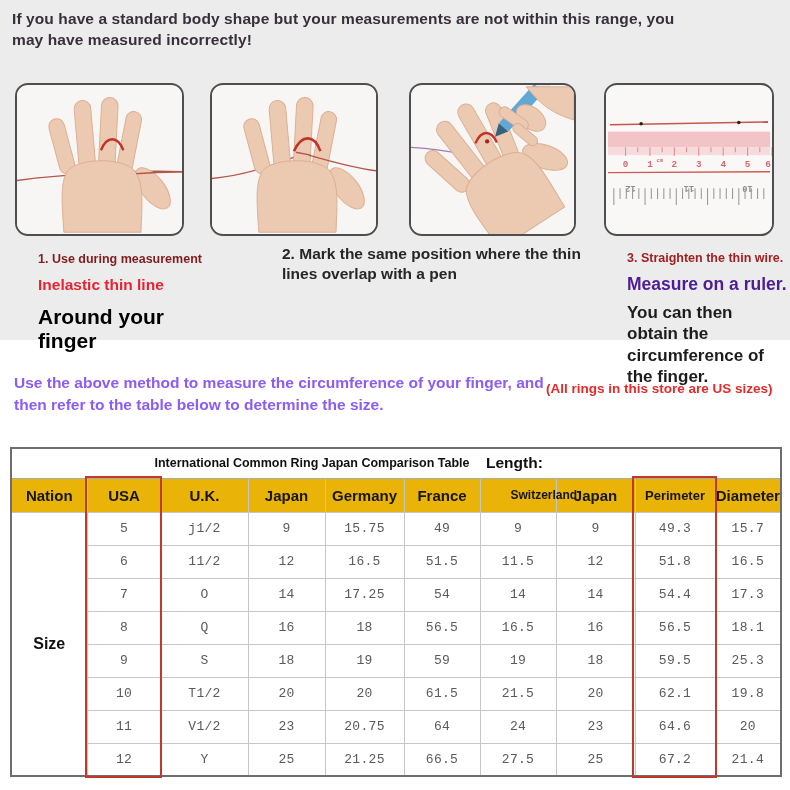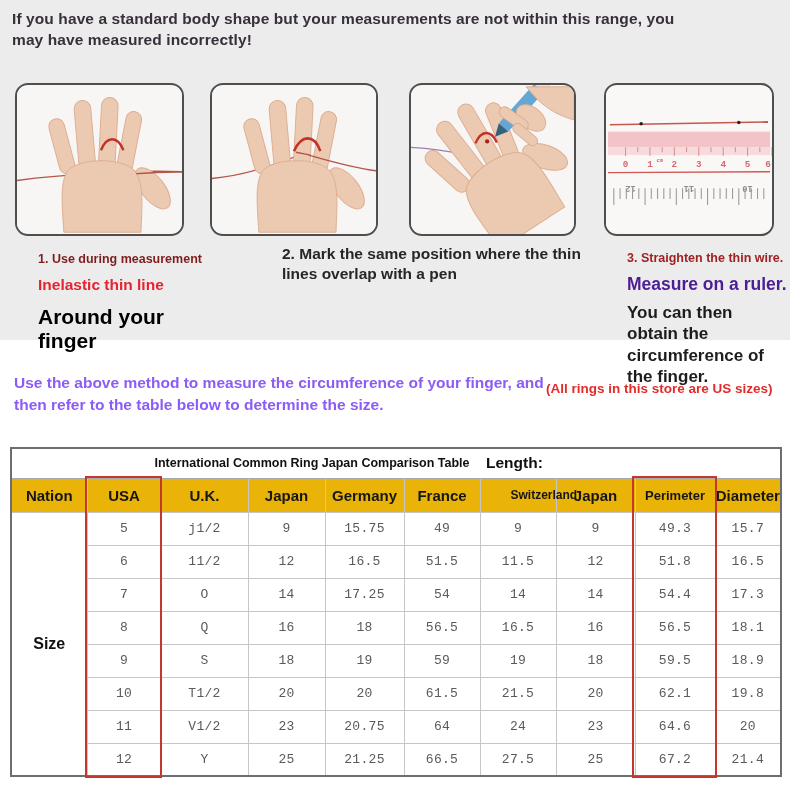--- a/index.html
+++ b/index.html
@@ -259,21 +259,21 @@
           </tr>
           <tr>
             <td class="data-cell">9</td>
             <td class="data-cell">S</td>
             <td class="data-cell">18</td>
             <td class="data-cell">19</td>
             <td class="data-cell">59</td>
             <td class="data-cell">19</td>
             <td class="data-cell">18</td>
             <td class="data-cell">59.5</td>
-            <td class="data-cell">18.9</td>
+            <td class="data-cell">25.3</td>
           </tr>
           <tr>
             <td class="data-cell">10</td>
             <td class="data-cell">T1/2</td>
             <td class="data-cell">20</td>
             <td class="data-cell">20</td>
             <td class="data-cell">61.5</td>
             <td class="data-cell">21.5</td>
             <td class="data-cell">20</td>
             <td class="data-cell">62.1</td>

